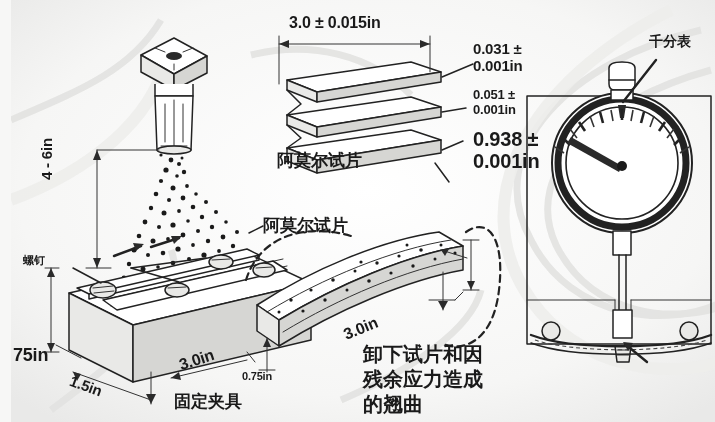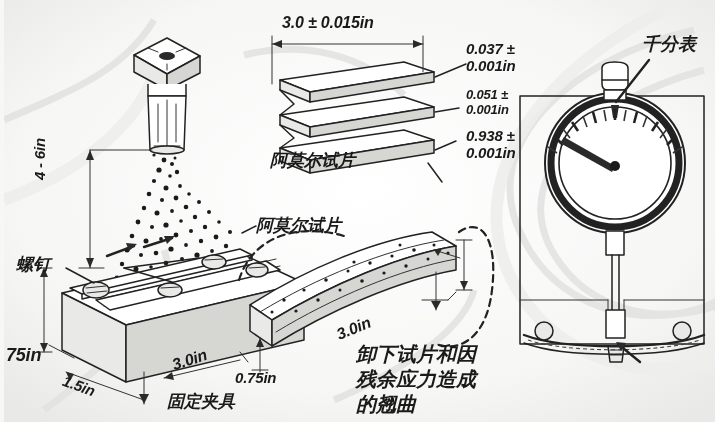--- a/index.html
+++ b/index.html
@@ -4,21 +4,21 @@
 <style>
   html,body{margin:0;padding:0;}
   body{
     width:715px;height:422px;
     background:#f7f7f6;
     font-family:"Liberation Serif","DejaVu Serif",serif;
     color:#1a1a1a;
     overflow:hidden;
     position:relative;
   }
-  #stage{position:absolute;left:4px;top:0;width:570px;height:422px;font-style:italic;}
+  #stage{position:absolute;left:11px;top:0;width:570px;height:422px;}
   .bg-swirl{position:absolute;left:0;top:0;width:715px;height:422px;pointer-events:none;}
   .lbl{position:absolute;white-space:pre;line-height:1.12;}
   .cn{font-family:"DejaVu Sans","Liberation Sans",sans-serif;font-weight:600;}
   .dim{font-family:"Liberation Sans","DejaVu Sans",sans-serif;font-weight:600;letter-spacing:-0.2px;}
   svg{position:absolute;left:0;top:0;}
   .stroke{fill:none;stroke:#222;stroke-width:1.5;stroke-linejoin:round;stroke-linecap:round;}
   .stroke-th{fill:none;stroke:#222;stroke-width:2.4;stroke-linejoin:round;stroke-linecap:round;}
   .stroke-thin{fill:none;stroke:#333;stroke-width:1;stroke-linecap:round;}
   .face{fill:#ffffff;stroke:#222;stroke-width:1.5;stroke-linejoin:round;}
   .face-d{fill:#e9e9e7;stroke:#222;stroke-width:1.5;stroke-linejoin:round;}
@@ -361,50 +361,50 @@
       <path class="stroke-th" d="M 636 362 L 614 344"></path>
       <polygon class="dark" points="612,342 622,343 617,351"></polygon>
     </g>
 
     <path class="stroke-th" d="M 612 102 L 645 60"></path>
 
   </svg>
 
   <div class="lbl dim" style="left:278px;top:14px;font-size:16px;">3.0 ± 0.015in</div>
 
-  <div class="lbl dim" style="left:462px;top:41px;font-size:15px;">0.037 ±
+  <div class="lbl dim" style="left:462px;top:41px;font-size:15px;">0.031 ±
 0.001in</div>
 
   <div class="lbl dim" style="left:462px;top:88px;font-size:13px;">0.051 ±
 0.001in</div>
 
-  <div class="lbl dim" style="left:462px;top:128px;font-size:15px;">0.938 ±
+  <div class="lbl dim" style="left:462px;top:128px;font-size:20px;">0.938 ±
 0.001in</div>
 
 
   <div class="lbl cn" style="left:266px;top:151px;font-size:17px;">阿莫尔试片</div>
 
   <div class="lbl dim" style="left:28px;top:180px;font-size:15px;transform:rotate(-90deg);transform-origin:left top;">4 - 6in</div>
 
-  <div class="lbl cn" style="left:12px;top:255px;font-size:17px;">螺钉</div>
+  <div class="lbl cn" style="left:12px;top:255px;font-size:11px;">螺钉</div>
 
   <div class="lbl dim" style="left:2px;top:345px;font-size:18px;">75in</div>
 
   <div class="lbl dim" style="left:62px;top:373px;font-size:15px;transform:rotate(20deg);transform-origin:left top;">1.5in</div>
 
   <div class="lbl dim" style="left:166px;top:357px;font-size:16px;transform:rotate(-18deg);transform-origin:left top;">3.0in</div>
 
   <div class="lbl cn" style="left:163px;top:392px;font-size:17px;">固定夹具</div>
 
   <div class="lbl cn" style="left:252px;top:216px;font-size:17px;">阿莫尔试片</div>
 
   <div class="lbl dim" style="left:330px;top:327px;font-size:16px;transform:rotate(-22deg);transform-origin:left top;">3.0in</div>
 
-  <div class="lbl dim" style="left:231px;top:370px;font-size:15px;">0.75in</div>
+  <div class="lbl dim" style="left:231px;top:370px;font-size:11px;">0.75in</div>
 
   <div class="lbl cn" style="left:352px;top:342px;font-size:20px;line-height:1.25;">卸下试片和因
 残余应力造成
 的翘曲</div>
 
-  <div class="lbl cn" style="left:638px;top:34px;font-size:18px;">千分表</div>
+  <div class="lbl cn" style="left:638px;top:34px;font-size:14px;">千分表</div>
 
 
 </div>
 
 </body></html>

